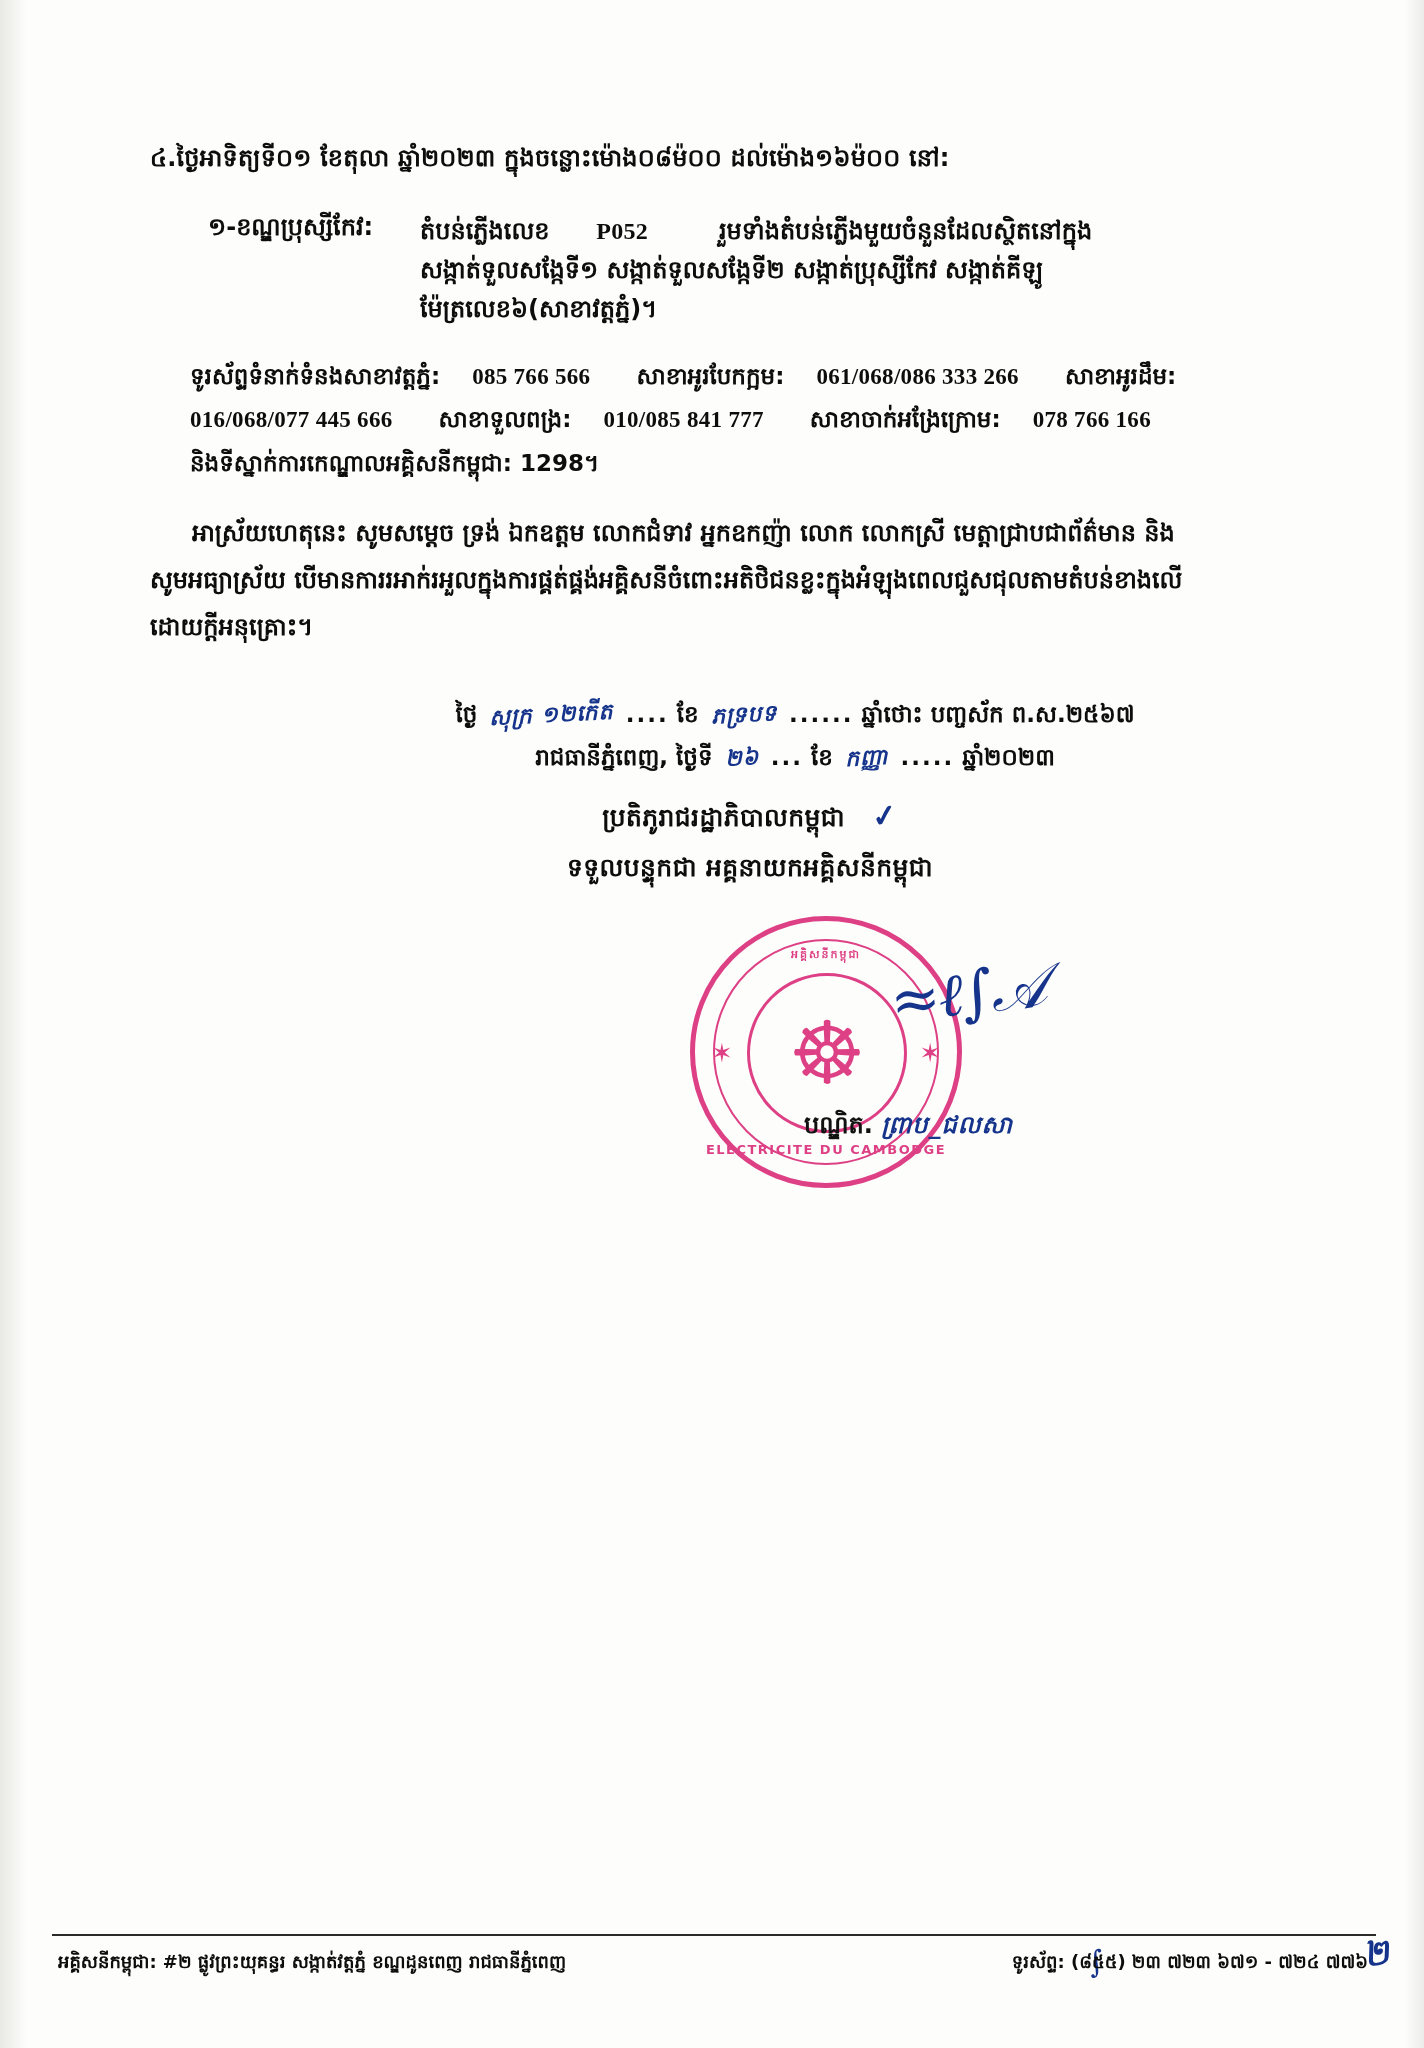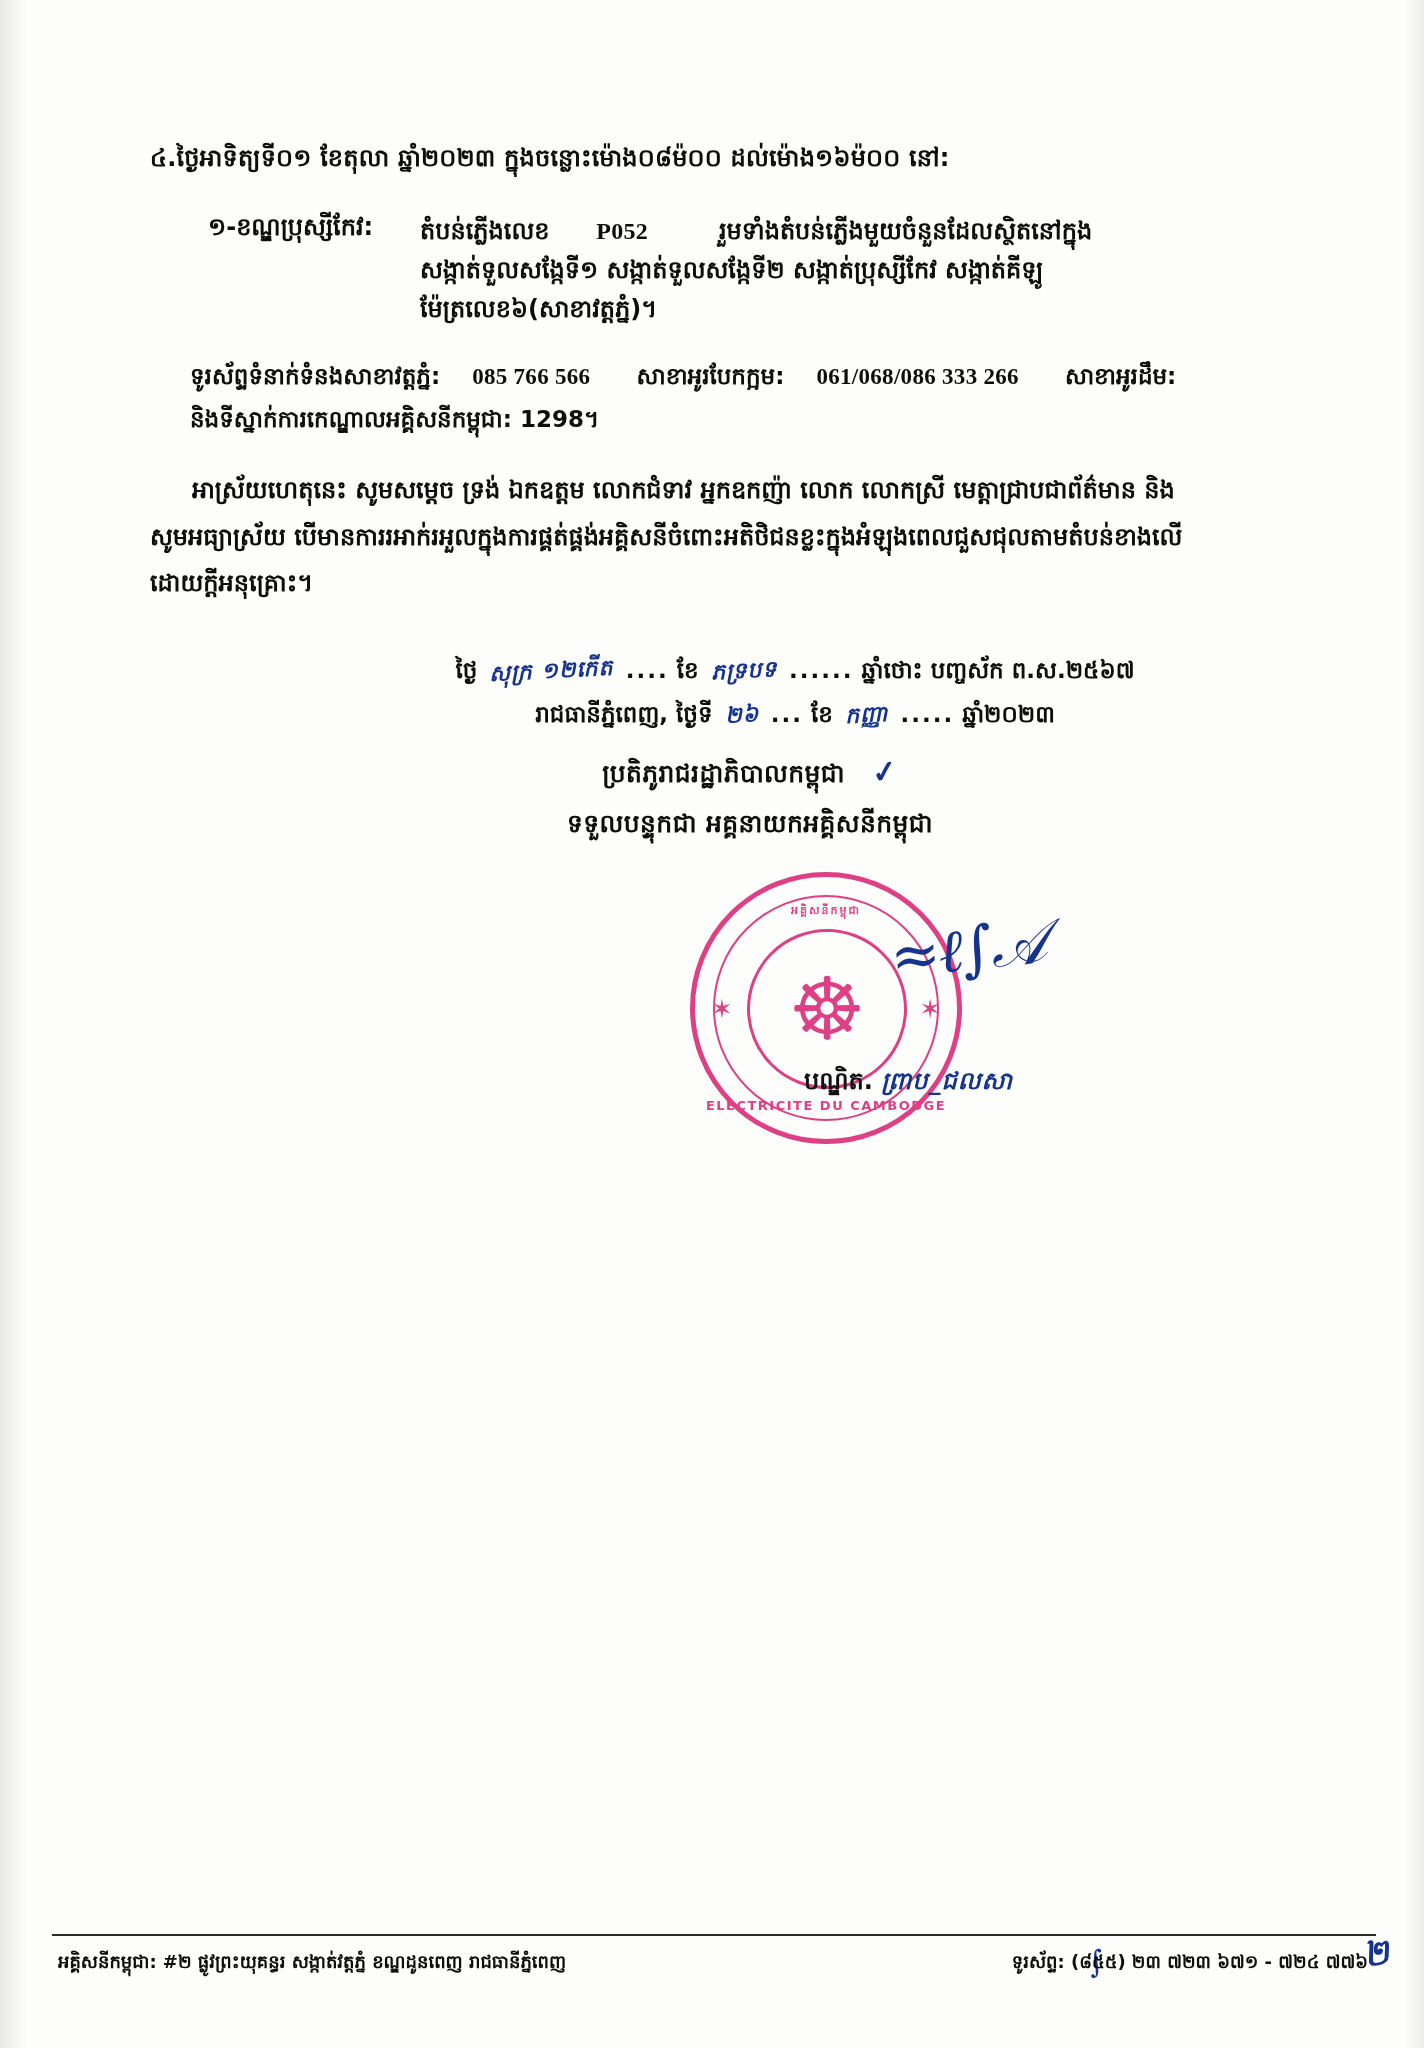--- a/index.html
+++ b/index.html
@@ -320,20 +320,31 @@
       <span class="ln">
         <span>ទូរស័ព្ទទំនាក់ទំនងសាខាវត្តភ្នំ:</span>
         <span class="gap-s"></span>
         <span class="num">085 766 566</span>
         <span class="gap-m"></span>
         <span>សាខាអូរបែកក្អម:</span>
         <span class="gap-s"></span>
         <span class="num">061/068/086 333 266</span>
         <span class="gap-m"></span>
         <span>សាខាអូរដឹម:</span>
+      </span>
+      <span class="ln">
+        <span class="num">016/068/077 445 666</span>
+        <span class="gap-m"></span>
+        <span>សាខាទួលពង្រ:</span>
+        <span class="gap-s"></span>
+        <span class="num">010/085 841 777</span>
+        <span class="gap-m"></span>
+        <span>សាខាចាក់អង្រែក្រោម:</span>
+        <span class="gap-s"></span>
+        <span class="num">078 766 166</span>
       </span>
       <span class="ln">និងទីស្នាក់ការកេណ្ឌាលអគ្គិសនីកម្ពុជា: 1298។</span>
     </div>
 
     <div class="kh para">
       <span class="ln first">អាស្រ័យហេតុនេះ សូមសម្ដេច ទ្រង់ ឯកឧត្ដម លោកជំទាវ អ្នកឧកញ៉ា លោក លោកស្រី មេត្តាជ្រាបជាព័ត៌មាន និង</span>
       <span class="ln">សូមអធ្យាស្រ័យ បើមានការរអាក់រអួលក្នុងការផ្គត់ផ្គង់អគ្គិសនីចំពោះអតិថិជនខ្លះក្នុងអំឡុងពេលជួសជុលតាមតំបន់ខាងលើ</span>
       <span class="ln">ដោយក្ដីអនុគ្រោះ។</span>
     </div>
 

